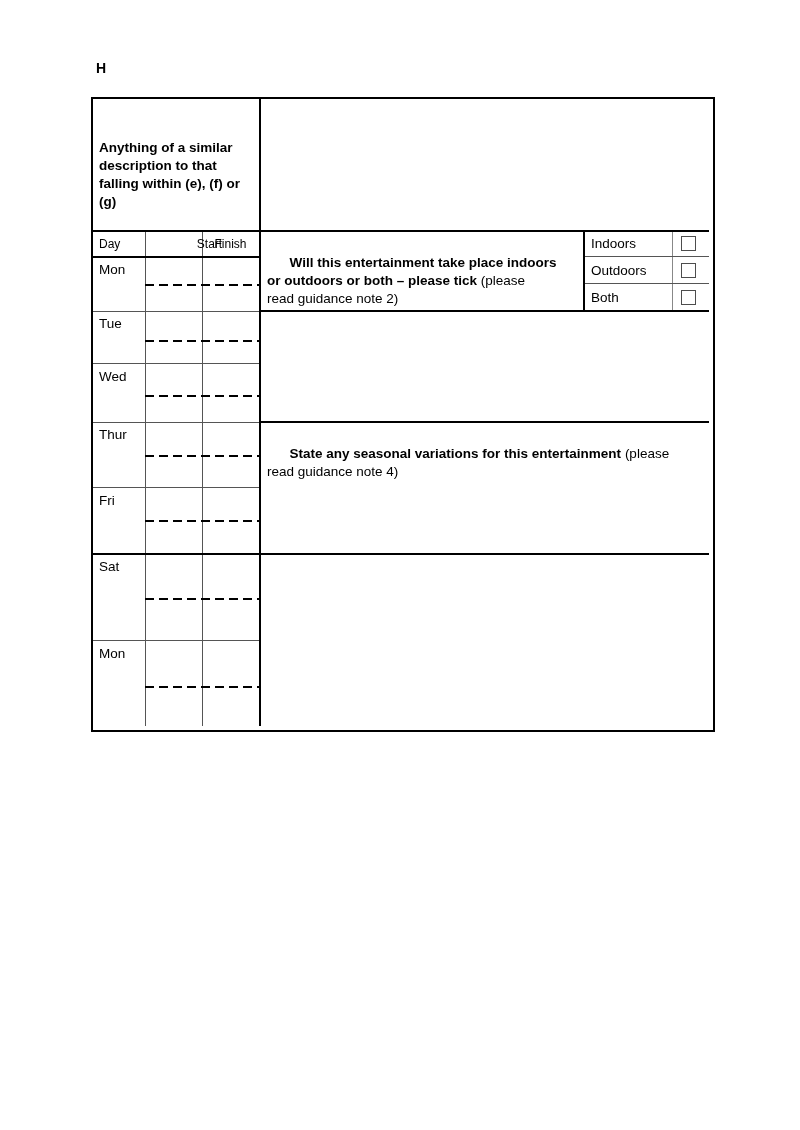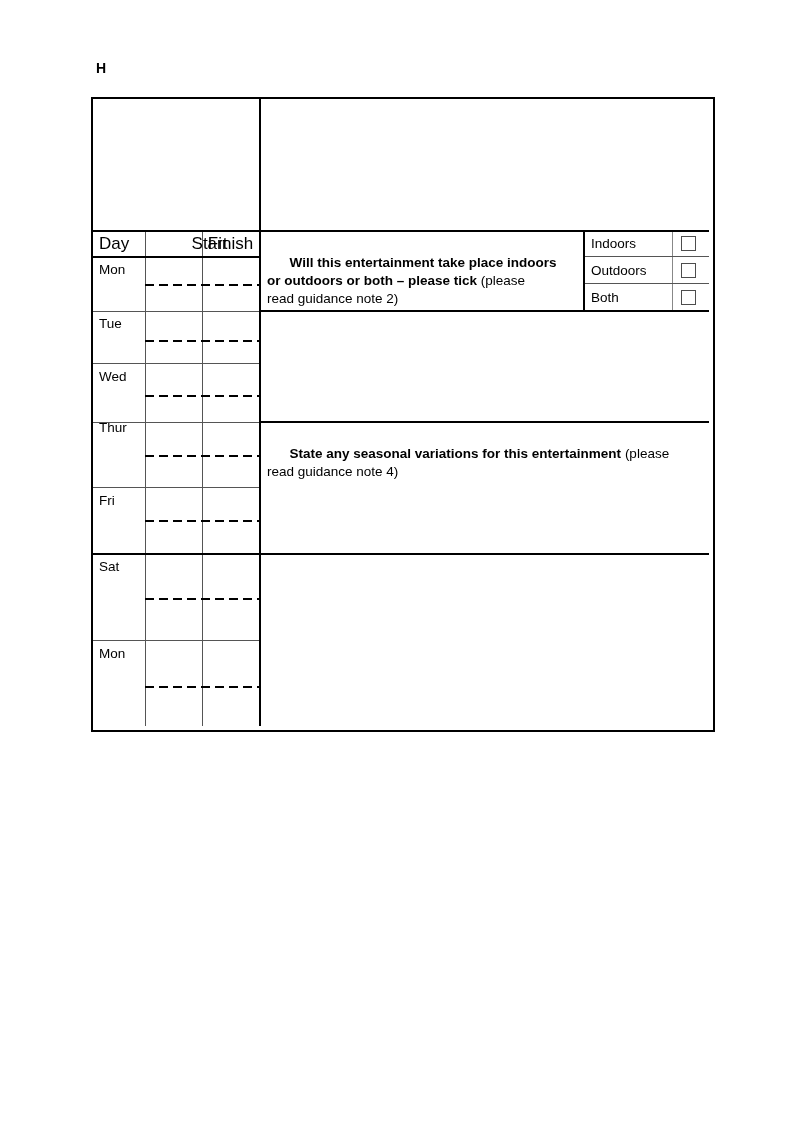--- a/index.html
+++ b/index.html
@@ -9,21 +9,21 @@
   .tbl{position:absolute;left:91px;top:97px;width:620px;height:631px;border:2px solid #000;box-sizing:content-box;}
   .ln{position:absolute;background:#000;}
   .ln.thin{background:#555;}
   .ln.lite{background:#888;}
   .dash{position:absolute;height:2px;
         background:repeating-linear-gradient(90deg,#000 0 9px,transparent 9px 14px);}
   .txt{position:absolute;font-size:13.5px;line-height:18px;white-space:pre-wrap;}
   .bu{font-weight:bold;}
   .b{font-weight:bold;}
   .day{position:absolute;left:6px;font-size:13.5px;line-height:18px;}
-  .hdr{position:absolute;top:136px;font-size:17px;line-height:18px;}
+  .hdr{position:absolute;top:136px;font-size:12px;line-height:18px;}
   .ctr{text-align:center;}
   .cb{position:absolute;width:13px;height:13px;border:1.5px solid #4d4d4d;background:#fff;}
   .opt{position:absolute;left:498px;font-size:13.5px;line-height:18px;}
   .field{position:absolute;}
 </style>
 </head>
 <body>
 
 <div class="page">
 
@@ -52,31 +52,32 @@
 
     <div class="dash" style="left:52px;top:185px;width:114px;"></div>
     <div class="dash" style="left:52px;top:241px;width:114px;"></div>
     <div class="dash" style="left:52px;top:296px;width:114px;"></div>
     <div class="dash" style="left:52px;top:356px;width:114px;"></div>
     <div class="dash" style="left:52px;top:421px;width:114px;"></div>
     <div class="dash" style="left:52px;top:499px;width:114px;"></div>
     <div class="dash" style="left:52px;top:587px;width:114px;"></div>
 
     <div class="txt" style="left:6px;top:4px;width:158px;">
+      <span class="b" style="display:block;">Anything of a similar description to that falling within (e), (f) or (g)</span>
     </div>
     <div class="field" style="left:170px;top:44px;width:444px;height:85px;"></div>
 
     <div class="hdr" style="left:6px;width:44px;">Day</div>
     <div class="hdr ctr" style="left:48px;width:57px;margin-left:40px;">Start</div>
     <div class="hdr ctr" style="left:109px;width:57px;">Finish</div>
 
     <div class="day" style="top:162px;">Mon</div>
     <div class="day" style="top:216px;">Tue</div>
     <div class="day" style="top:269px;">Wed</div>
-    <div class="day" style="top:320px;">Thur</div>
+    <div class="day" style="top:327px;">Thur</div>
     <div class="day" style="top:393px;">Fri</div>
     <div class="day" style="top:459px;">Sat</div>
     <div class="day" style="top:546px;">Mon</div>
 
     <div class="field" style="left:53px;top:158px;width:55px;height:52px;"></div>
     <div class="field" style="left:110px;top:158px;width:55px;height:52px;"></div>
     <div class="field" style="left:53px;top:213px;width:55px;height:50px;"></div>
     <div class="field" style="left:110px;top:213px;width:55px;height:50px;"></div>
     <div class="field" style="left:53px;top:265px;width:55px;height:56px;"></div>
     <div class="field" style="left:110px;top:265px;width:55px;height:56px;"></div>

